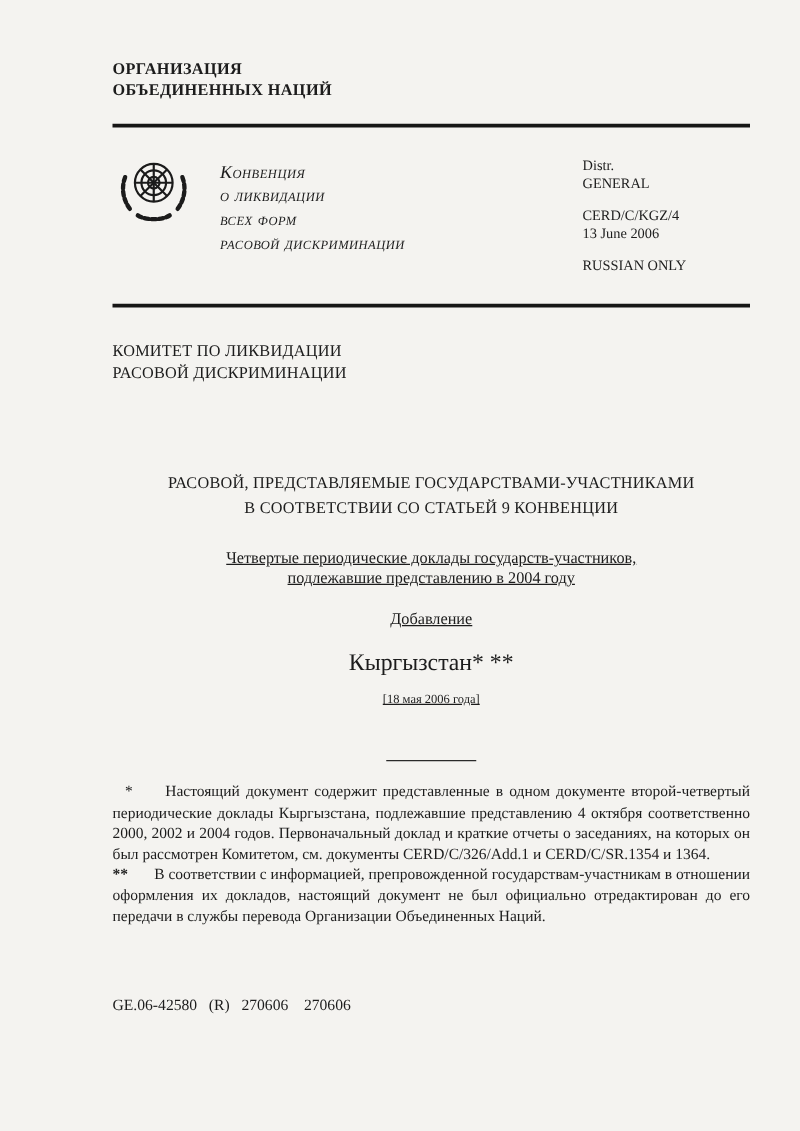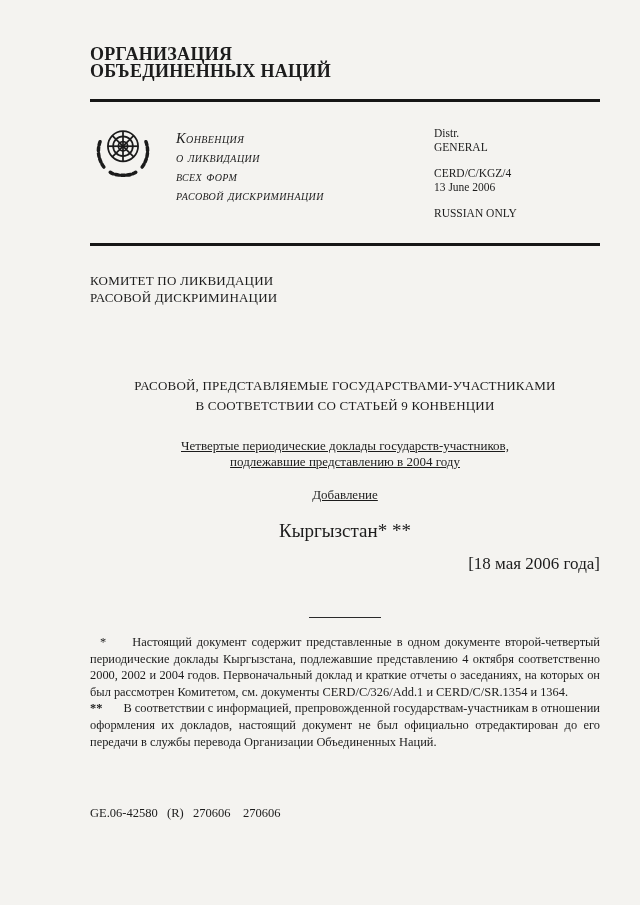--- a/index.html
+++ b/index.html
@@ -11,44 +11,44 @@
     color:#1c1c1c;
     font-family:"Liberation Serif", serif;
     font-size:13px;
     box-sizing:border-box;
     padding:46px 40px 0 90px;
     overflow:hidden;
   }
   .content{width:510px;}
   
   .top{display:flex;justify-content:space-between;align-items:flex-start;}
-  .org{font-weight:bold;font-size:18px;line-height:17px;letter-spacing:.3px;}
+  .org{font-weight:bold;font-size:13px;line-height:17px;letter-spacing:.3px;}
   .symbol{font-size:37px;font-weight:bold;letter-spacing:1.5px;line-height:36px;margin-top:-2px;}
   .rule{height:3px;background:#161616;width:510px;}
   .rule-1{margin-top:19px;}
   .rule-2{margin-top:16px;}
   
   .masthead{position:relative;margin-top:21px;height:104px;}
   .emblem{position:absolute;left:4px;top:0;width:58px;height:58px;}
   .conv{
     position:absolute;left:86px;top:6px;
     font-style:italic;font-variant:small-caps;
     font-size:14.5px;line-height:19px;letter-spacing:.4px;
   }
-  .distr{position:absolute;left:344px;top:4px;font-size:11.5px;line-height:13.5px;}
+  .distr{position:absolute;left:376px;top:4px;font-size:11.5px;line-height:13.5px;}
   .distr .gap{height:13px;}
   
   .committee{margin-top:26px;font-size:13px;line-height:17px;letter-spacing:.2px;}
   
   .title-block{text-align:center;}
   .main-title{margin:70px 0 0 0;font-size:13px;line-height:20px;letter-spacing:.2px;}
   .subtitle{margin:22px 0 0 0;font-size:13px;line-height:17px;}
   .addendum{margin:17px 0 0 0;font-size:13px;text-decoration:underline;}
   .country{margin:17px 0 0 0;font-size:19px;}
-  .date-line{margin:12px 0 0 0;text-align:right;font-size:17px;}
+  .date-line{margin:12px 0 0 0;font-size:10px;text-decoration:underline;}
   
   .fn-sep{margin-top:43px;width:72px;border:0;border-top:1.3px solid #2a2a2a;}
   .footnotes{margin-top:16px;}
   .fn{margin:0;font-size:12.4px;line-height:16.6px;text-align:justify;}
   .fn1{text-indent:10px;}
   .fn1 .marker{margin-right:26px;}
   .fn2{}
   .fn2 .marker{margin-right:21px;font-weight:bold;}
   
   .docfooter{margin-top:56px;font-size:12.5px;white-space:pre;}

